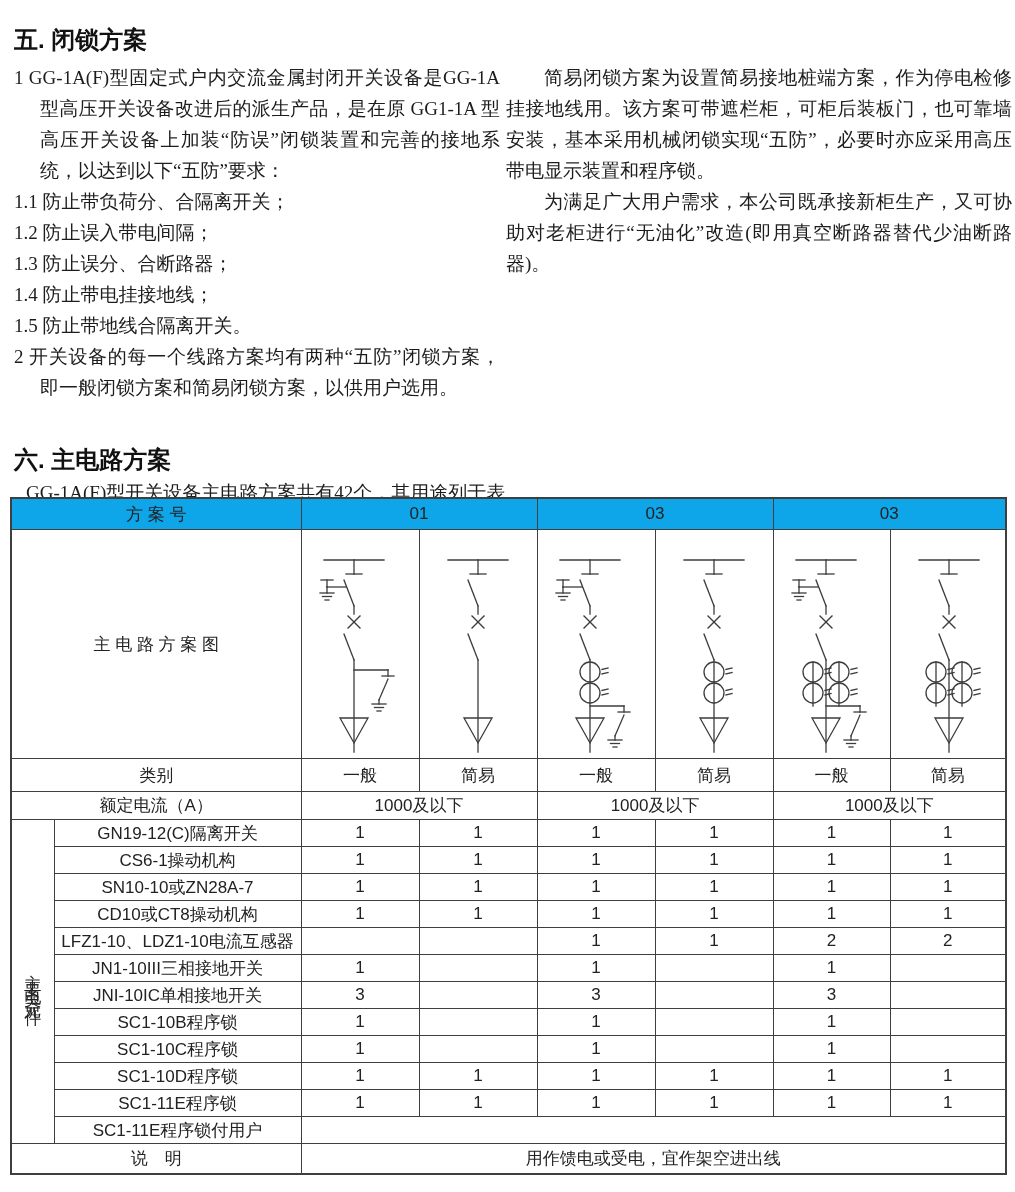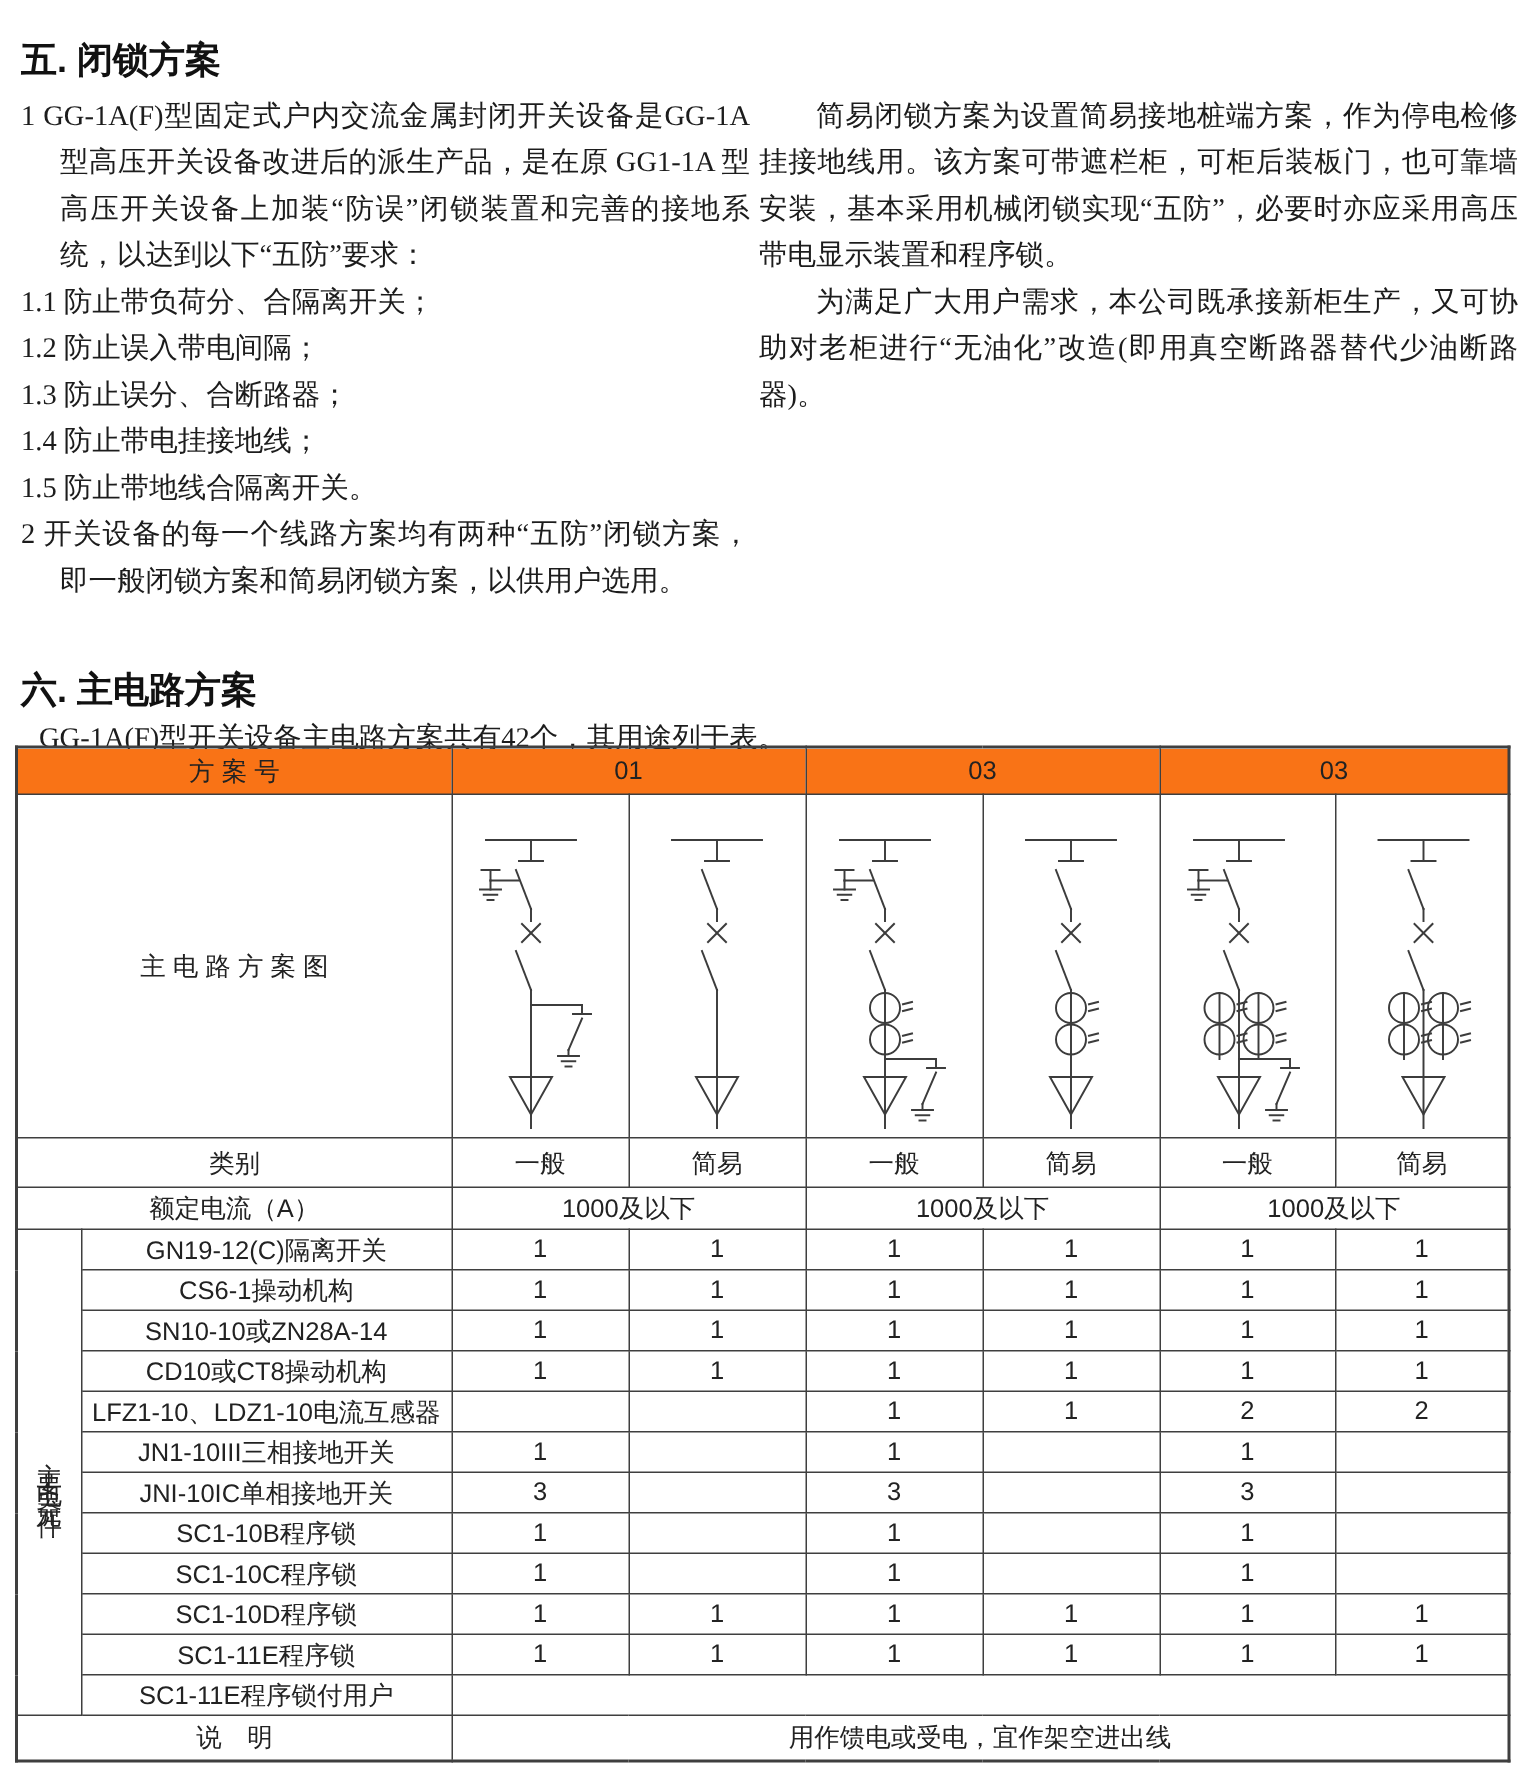--- a/index.html
+++ b/index.html
@@ -29,21 +29,21 @@
   #main-table{
     position:absolute;top:497px;left:10px;
     border-collapse:collapse;table-layout:fixed;width:995px;
     font-family:"Liberation Sans","DejaVu Sans",sans-serif;
   }
   #main-table td{
     border:1px solid #3f3f3f;text-align:center;vertical-align:middle;
     font-size:17px;padding:0;overflow:hidden;color:#222;
   }
   #main-table{border:2px solid #3f3f3f;}
-  tr.hdr td{background:#f97316;height:30px;font-size:18px;}
+  tr.hdr td{background:#0ea5e9;height:30px;font-size:18px;}
   tr.diag-row td{height:228px;}
   tr.cat-row td{height:32px;}
   tr.cur-row td{height:27px;}
   tr.comp-row td{height:26px;}
   tr.note-row td{height:29px;}
   td.name{text-align:left;padding-left:10px;font-size:17px;}
   td.val{font-size:16px;}
   .vtext{
     writing-mode:vertical-lr;letter-spacing:7px;font-size:17px;
     margin:0 auto;line-height:1;
@@ -298,21 +298,21 @@
   <tr class="comp-row">
     <td class="name">CS6-1操动机构</td>
     <td class="val">1</td>
     <td class="val">1</td>
     <td class="val">1</td>
     <td class="val">1</td>
     <td class="val">1</td>
     <td class="val">1</td>
   </tr>
   <tr class="comp-row">
-    <td class="name">SN10-10或ZN28A-14</td>
+    <td class="name">SN10-10或ZN28A-7</td>
     <td class="val">1</td>
     <td class="val">1</td>
     <td class="val">1</td>
     <td class="val">1</td>
     <td class="val">1</td>
     <td class="val">1</td>
   </tr>
   <tr class="comp-row">
     <td class="name">CD10或CT8操动机构</td>
     <td class="val">1</td>

